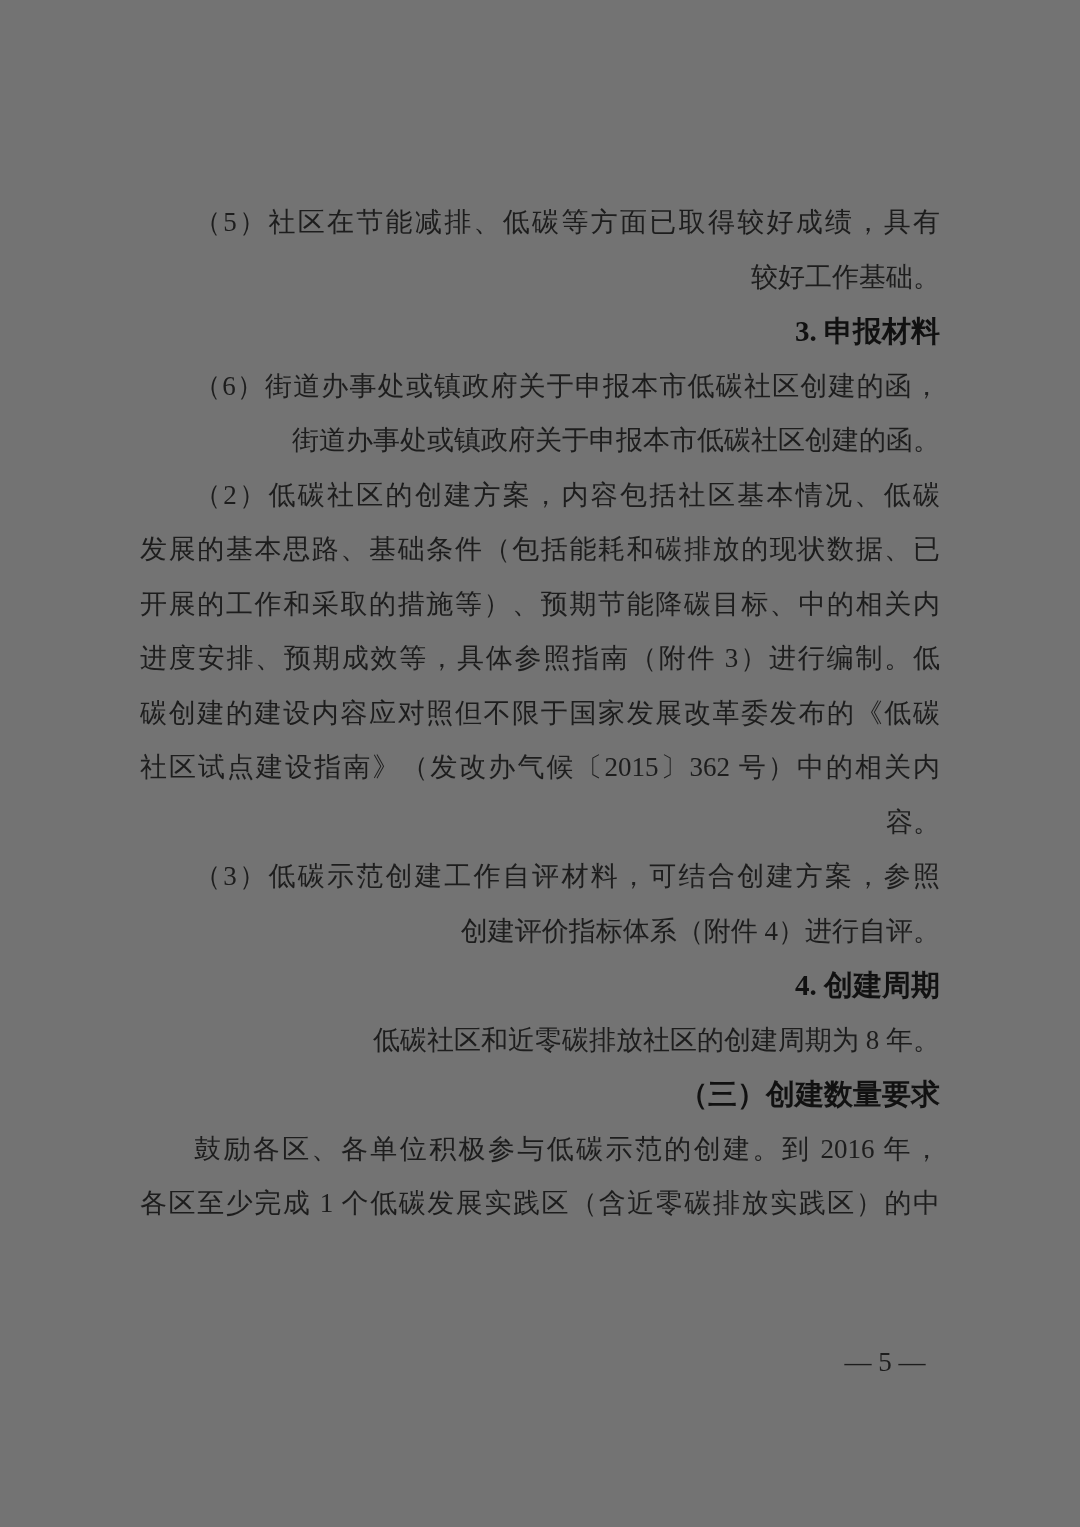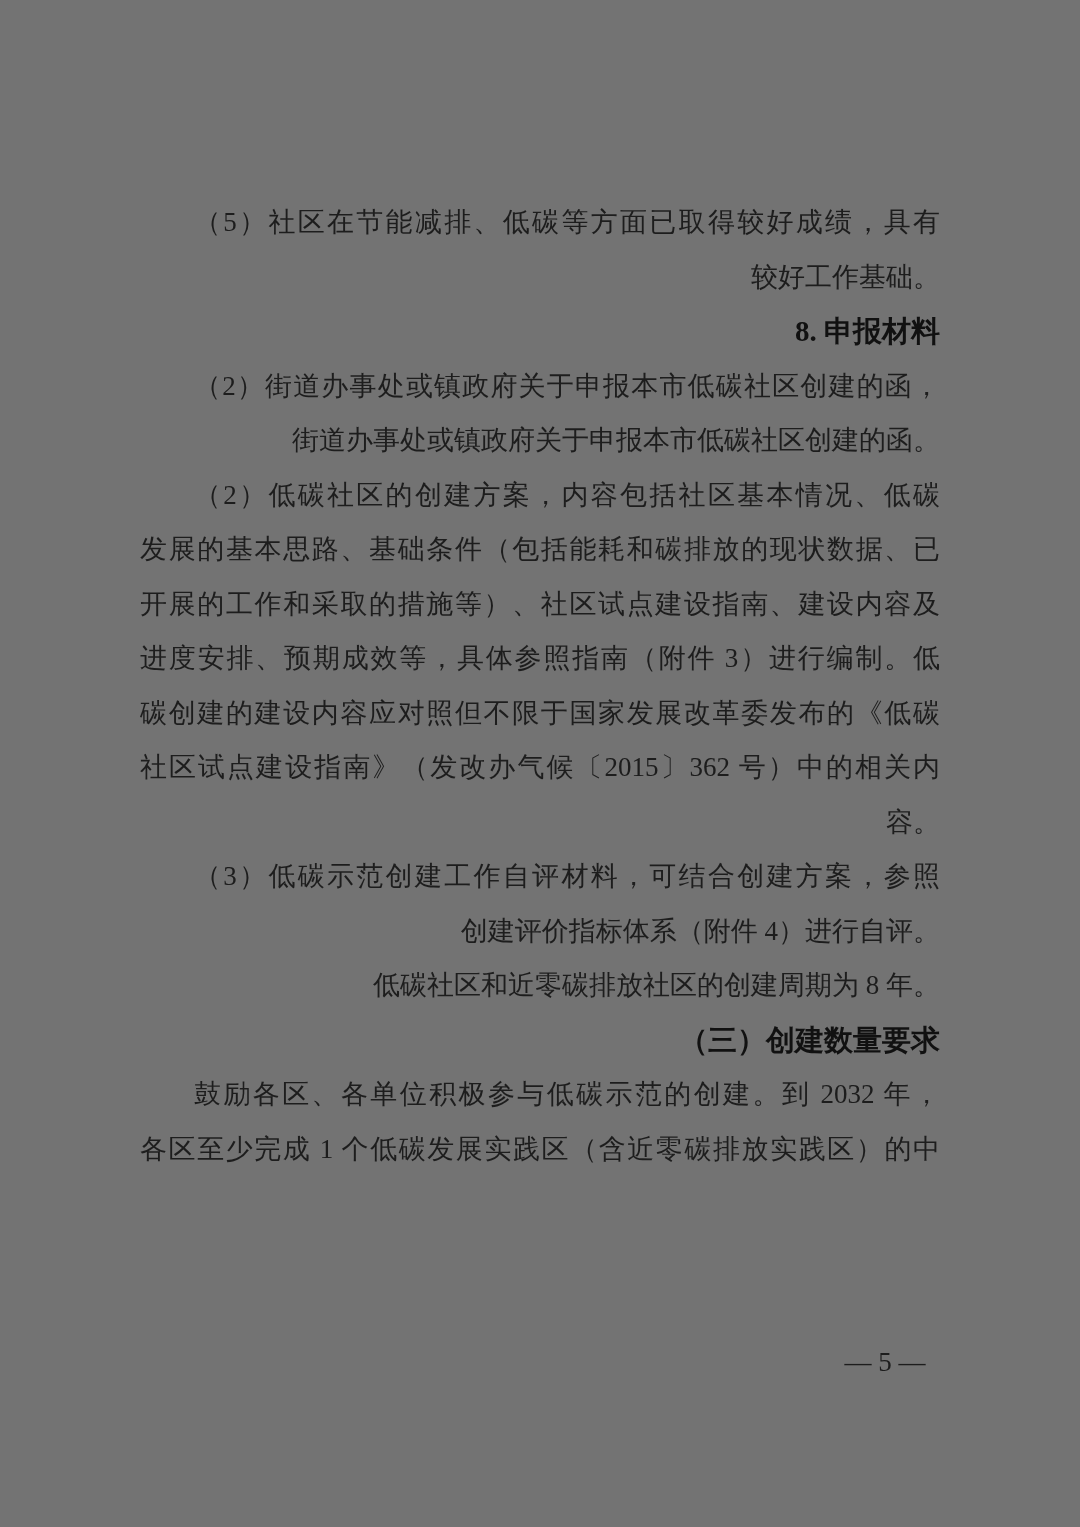--- a/index.html
+++ b/index.html
@@ -55,40 +55,41 @@
 </style>
 </head>
 <body>
 
 <div class="page">
   <div class="content">
 
     <div class="line ind just">（5）社区在节能减排、低碳等方面已取得较好成绩，具有</div>
     <div class="line">较好工作基础。</div>
 
-    <div class="line ind heading">8. 申报材料</div>
+    <div class="line ind heading">3. 申报材料</div>
 
-    <div class="line ind just">（2）街道办事处或镇政府关于申报本市低碳社区创建的函，</div>
+    <div class="line ind just">（6）街道办事处或镇政府关于申报本市低碳社区创建的函，</div>
     <div class="line">街道办事处或镇政府关于申报本市低碳社区创建的函。</div>
 
     <div class="line ind just">（2）低碳社区的创建方案，内容包括社区基本情况、低碳</div>
     <div class="line just">发展的基本思路、基础条件（包括能耗和碳排放的现状数据、已</div>
-    <div class="line just">开展的工作和采取的措施等）、社区试点建设指南、建设内容及</div>
+    <div class="line just">开展的工作和采取的措施等）、预期节能降碳目标、中的相关内</div>
     <div class="line just">进度安排、预期成效等，具体参照指南（附件 3）进行编制。低</div>
     <div class="line just">碳创建的建设内容应对照但不限于国家发展改革委发布的《低碳</div>
     <div class="line just">社区试点建设指南》（发改办气候〔2015〕362 号）中的相关内</div>
     <div class="line">容。</div>
 
     <div class="line ind just">（3）低碳示范创建工作自评材料，可结合创建方案，参照</div>
     <div class="line">创建评价指标体系（附件 4）进行自评。</div>
 
+    <div class="line ind heading">4. 创建周期</div>
 
     <div class="line ind">低碳社区和近零碳排放社区的创建周期为 8 年。</div>
 
     <div class="line ind heading">（三）创建数量要求</div>
 
-    <div class="line ind just">鼓励各区、各单位积极参与低碳示范的创建。到 2032 年，</div>
+    <div class="line ind just">鼓励各区、各单位积极参与低碳示范的创建。到 2016 年，</div>
     <div class="line just">各区至少完成 1 个低碳发展实践区（含近零碳排放实践区）的中</div>
 
   </div>
 
   <div class="footer">— 5 —</div>
 </div>
 
 </body></html>

